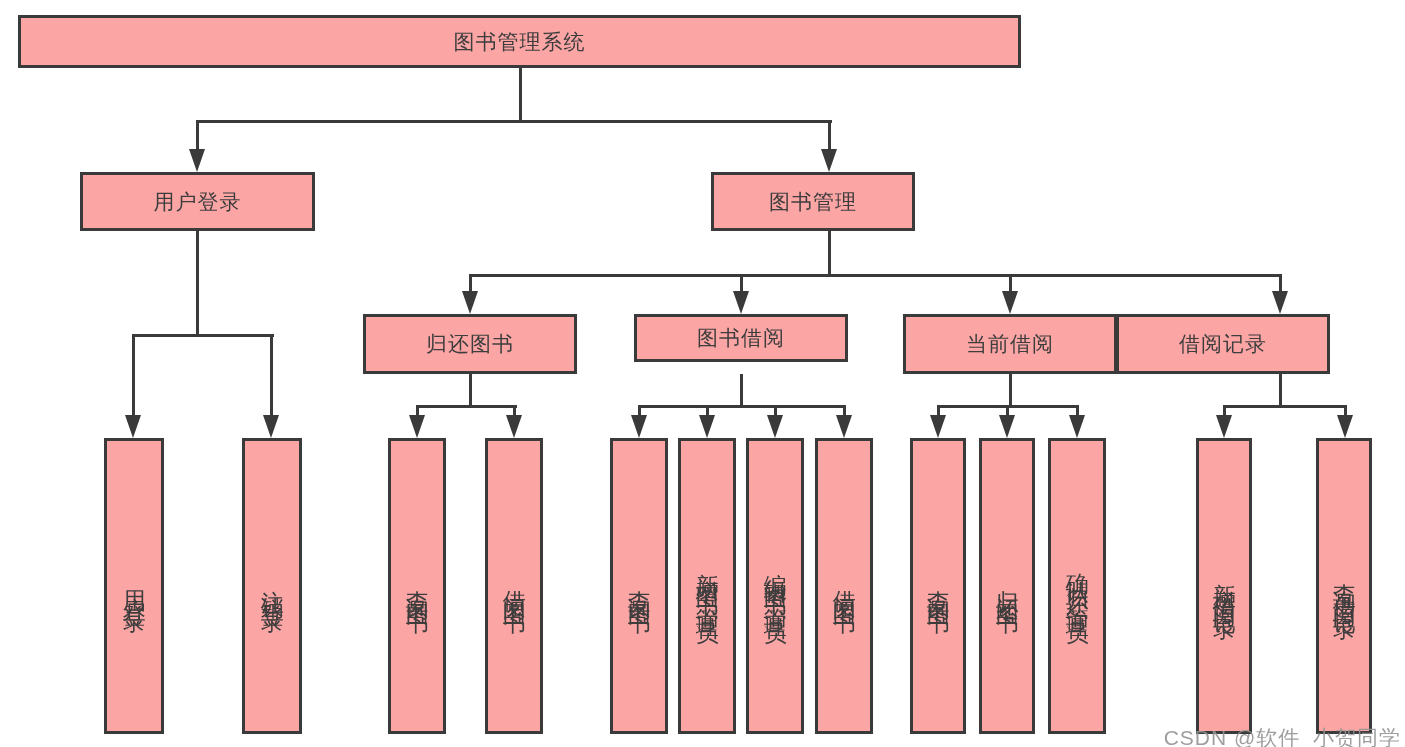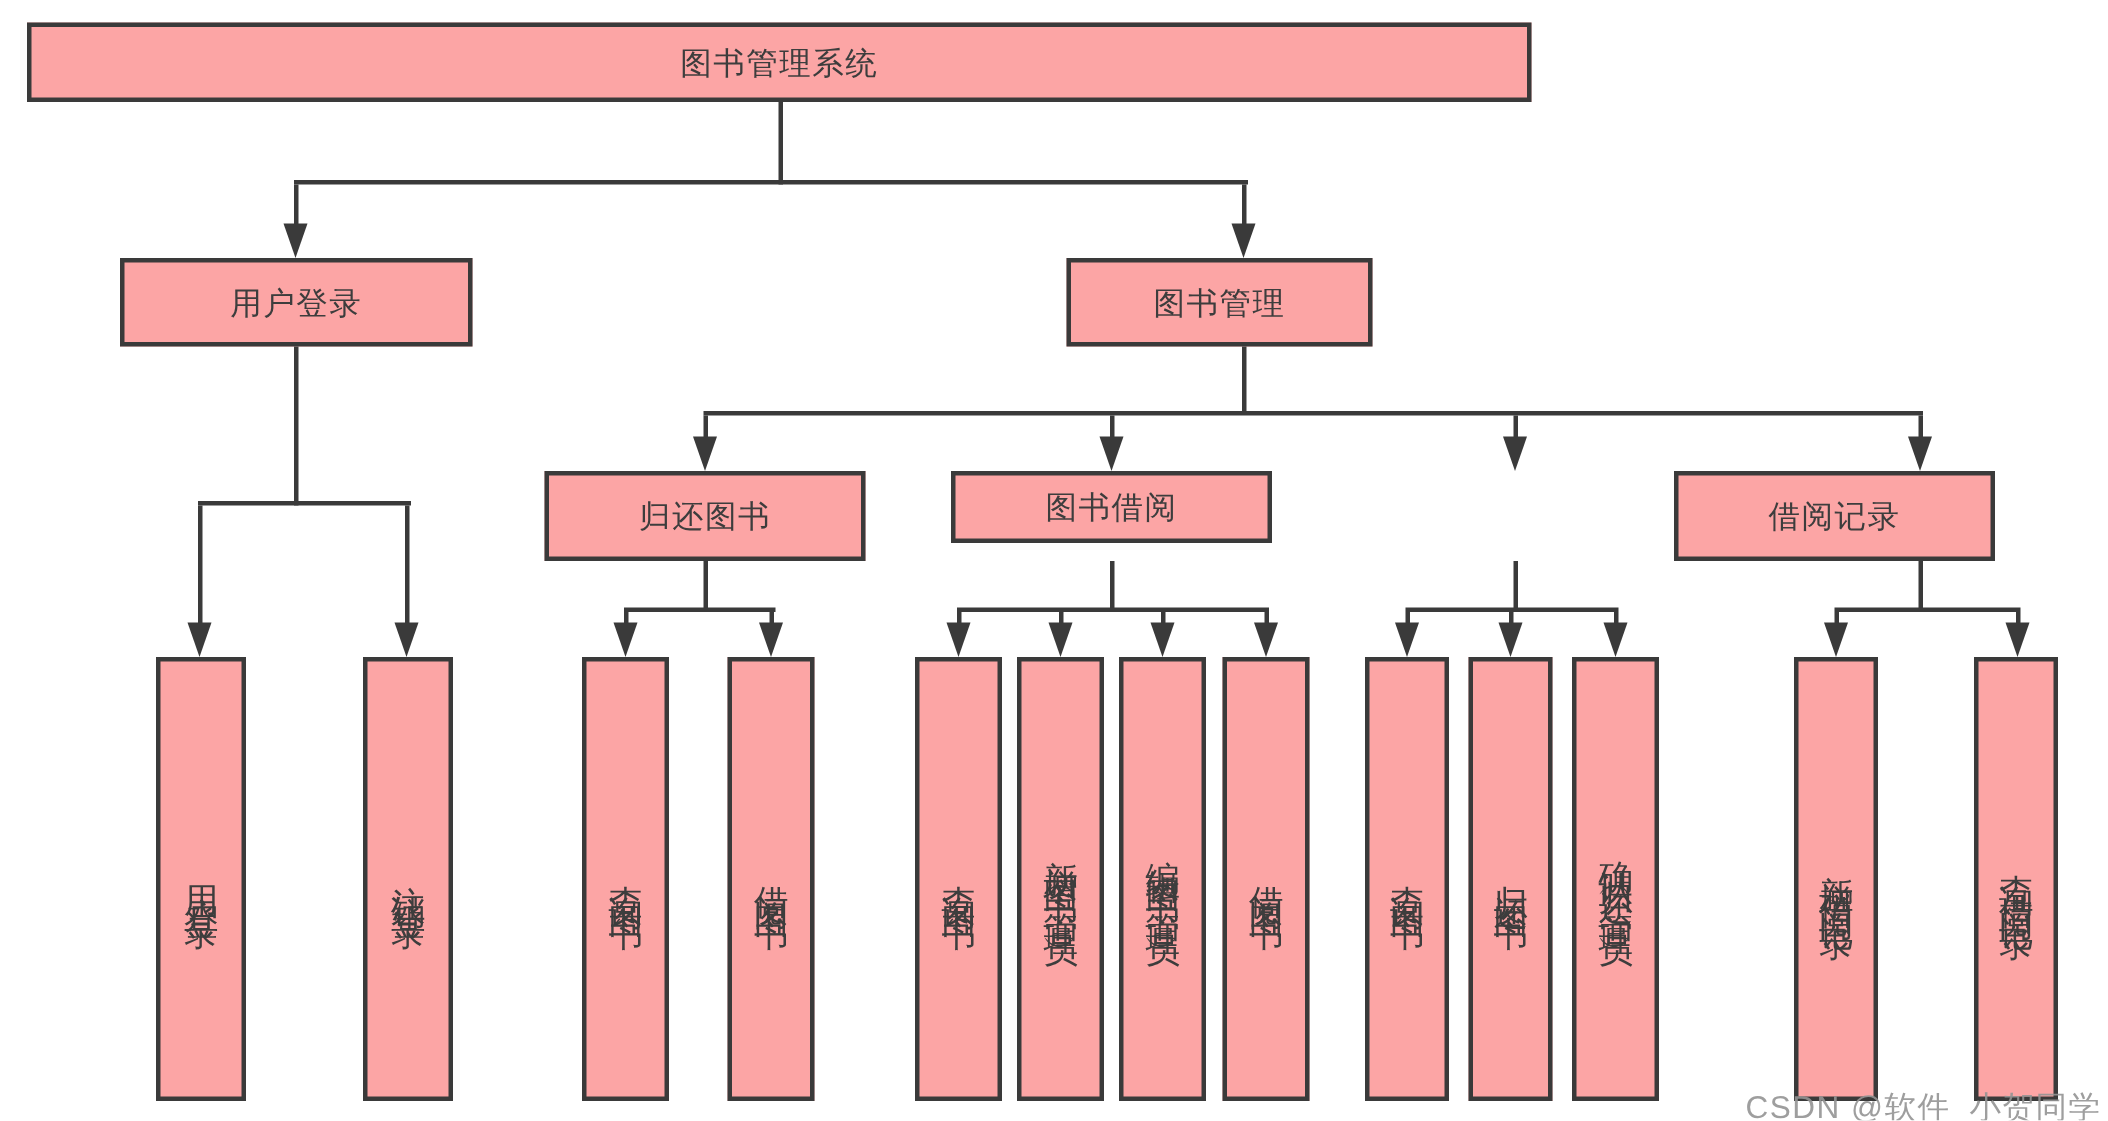--- a/index.html
+++ b/index.html
@@ -79,20 +79,21 @@
   <div class="ah" style="left:462px; top:291px;"></div>
   <div class="ln" style="left:740px; top:277px; width:3px; height:16px;"></div>
   <div class="ah" style="left:733px; top:291px;"></div>
   <div class="ln" style="left:1009px; top:277px; width:3px; height:16px;"></div>
   <div class="ah" style="left:1002px; top:291px;"></div>
   <div class="ln" style="left:1279px; top:277px; width:3px; height:16px;"></div>
   <div class="ah" style="left:1272px; top:291px;"></div>
 
   <div class="bx h" style="left:363px; top:314px; width:214px; height:60px;">归还图书</div>
   <div class="bx h" style="left:634px; top:314px; width:214px; height:48px;">图书借阅</div>
+  <div class="bx h" style="left:903px; top:314px; width:214px; height:60px;">当前借阅</div>
   <div class="bx h" style="left:1116px; top:314px; width:214px; height:60px;text-align:center;">借阅记录</div>
 
   <div class="ln" style="left:469px; top:374px; width:3px; height:34px;"></div>
   <div class="ln" style="left:416px; top:405px; width:101px; height:3px;"></div>
   <div class="ln" style="left:416px; top:408px; width:3px; height:9px;"></div>
   <div class="ah" style="left:409px; top:415px;"></div>
   <div class="ln" style="left:513px; top:408px; width:3px; height:9px;"></div>
   <div class="ah" style="left:506px; top:415px;"></div>
 
   <div class="ln" style="left:740px; top:374px; width:3px; height:34px;"></div>

